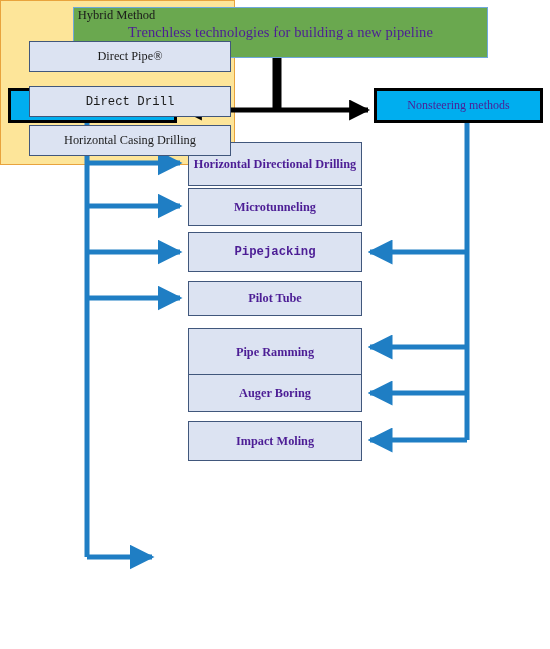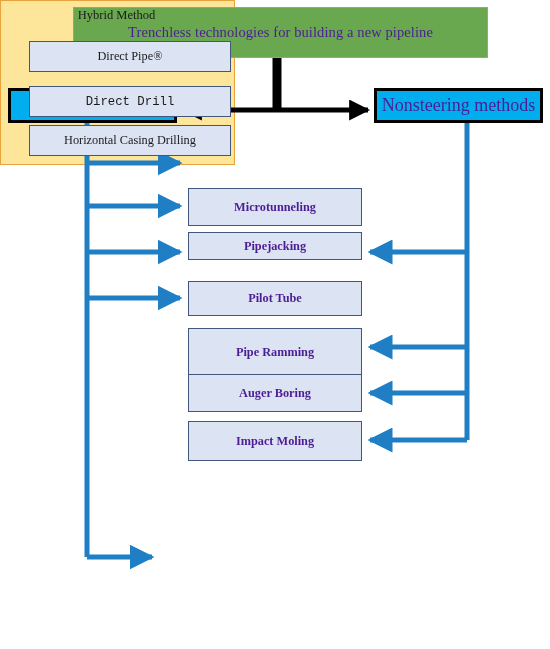--- a/index.html
+++ b/index.html
@@ -42,21 +42,21 @@
     background: #6aa84f;
     border: 1px solid #6fa8dc;
     font-size: 14.5px;
     letter-spacing: 0.1px;
   }
 
   
   .cat-box {
     background: #00aeef;
     border: 3px solid #000000;
-    font-size: 18px;
+    font-size: 12px;
   }
   #steering-box {
     left: 8px;
     top: 88px;
     width: 169px;
     height: 35px;
   }
   #nonsteering-box {
     left: 374px;
     top: 88px;
@@ -165,24 +165,27 @@
   </div>
 
   <div class="node cat-box" id="steering-box">
     <span>Steering methods</span>
   </div>
 
   <div class="node cat-box" id="nonsteering-box">
     <span>Nonsteering methods</span>
   </div>
 
+  <div class="node method-box" style="top:142px;height:44px;">
+    <span>Horizontal Directional Drilling</span>
+  </div>
   <div class="node method-box" style="top:188px;height:38px;">
     <span>Microtunneling</span>
   </div>
-  <div class="node method-box" style="top:232px;height:28px;">
+  <div class="node method-box" style="top:232px;height:40px;font-family:Liberation Mono, monospace;">
     <span>Pipejacking</span>
   </div>
   <div class="node method-box" style="top:281px;height:35px;">
     <span>Pilot Tube</span>
   </div>
   <div class="node method-box" style="top:328px;height:48px;">
     <span>Pipe Ramming</span>
   </div>
   <div class="node method-box" style="top:374px;height:38px;">
     <span>Auger Boring</span>

